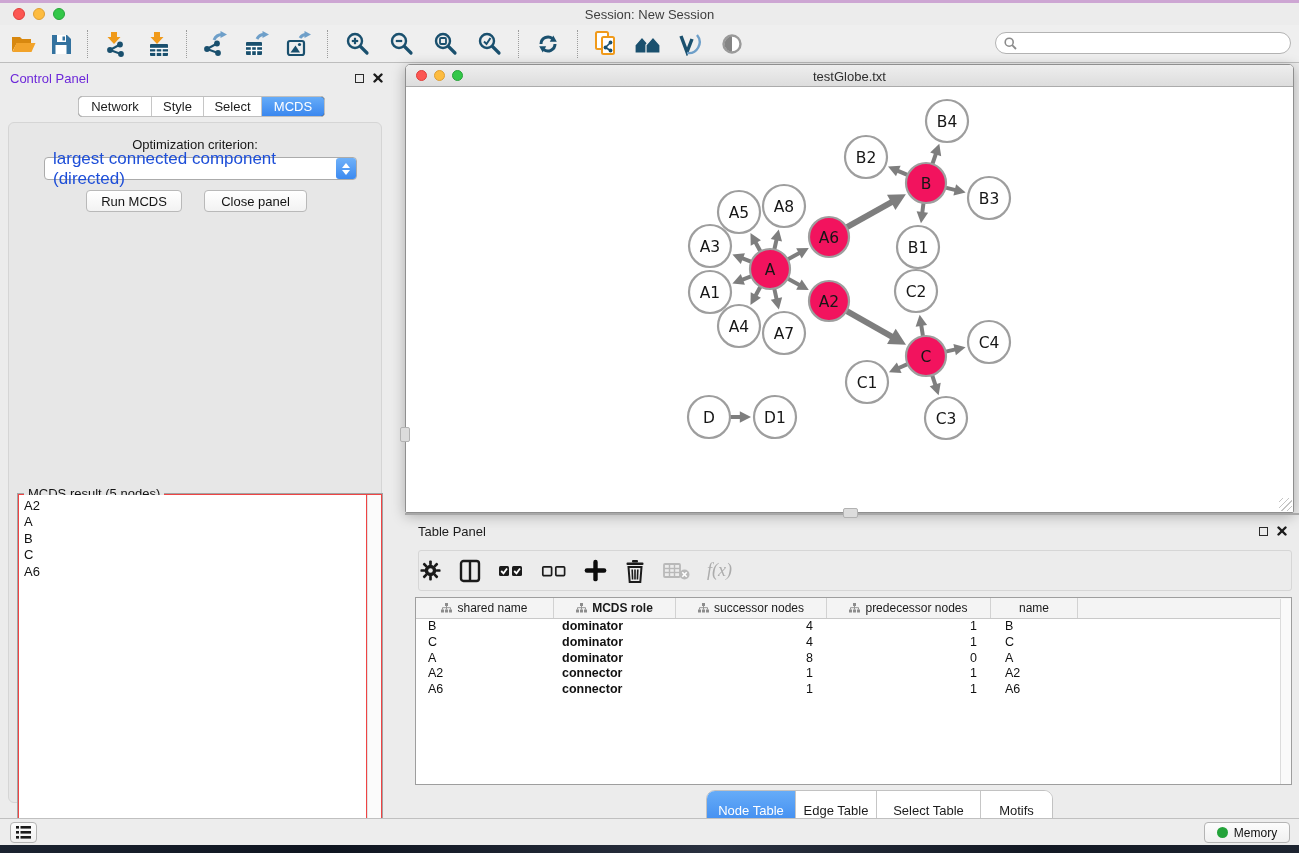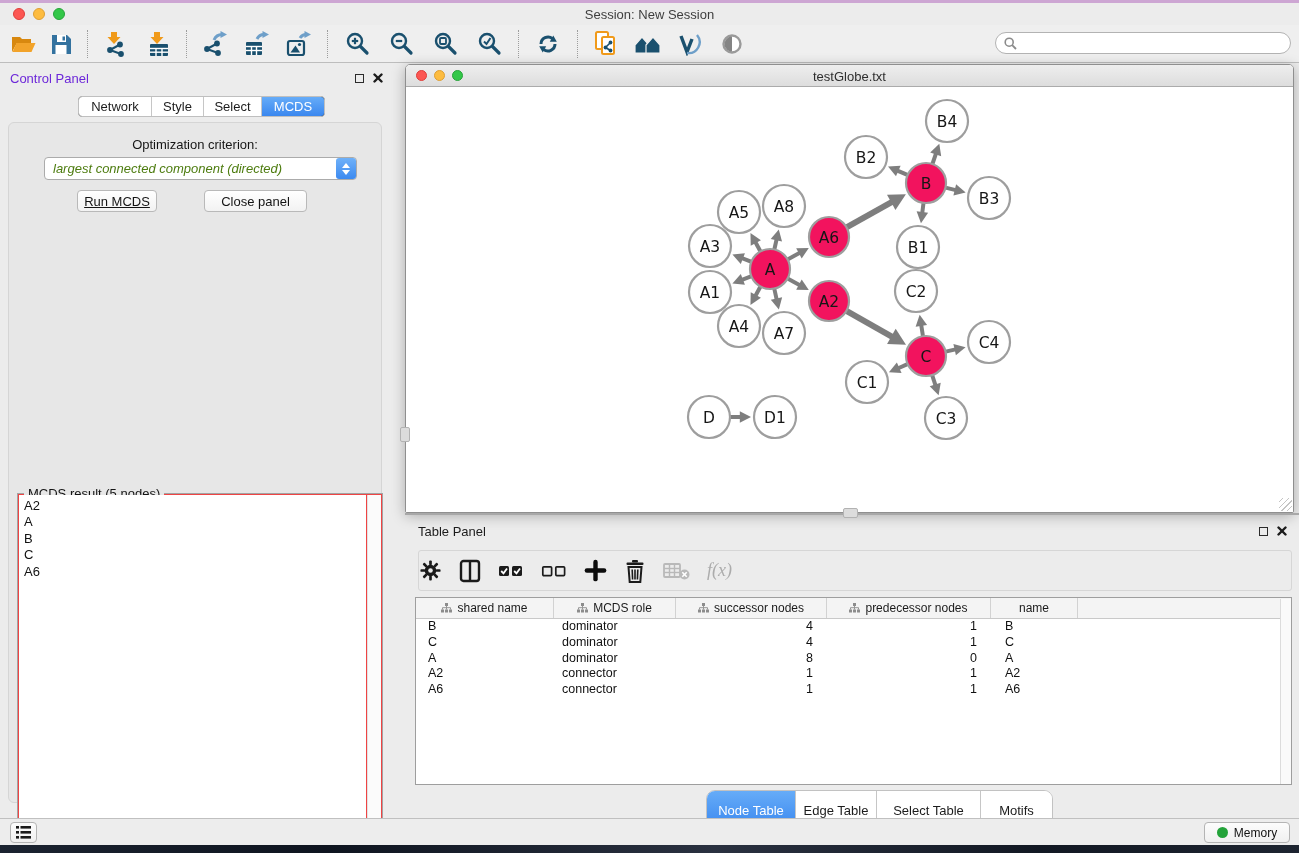--- a/index.html
+++ b/index.html
@@ -40,21 +40,21 @@
              border:1px solid #BFBFBF; border-radius:4px; background:#000000; overflow:hidden; }
   .seg { height:100%; display:flex; align-items:center; justify-content:center;
          font-size:13px; color:#1c1c1c; border-right:1px solid #C6C6C6; background:#fff; }
   .seg:last-child { border-right:none; }
   .seg.sel { background:linear-gradient(#66ACF8,#3A87EF); color:#fff; }
   .cp-body { position:absolute; left:8px; top:122px; width:374px; height:681px;
              background:#E7E7E7; border:1px solid #D5D5D5; border-radius:6px; }
   .opt-label { position:absolute; left:0; right:0; top:14px; text-align:center; font-size:13px; color:#161616; }
   .dropdown { position:absolute; left:35px; top:34px; width:313px; height:23px; background:#fff;
               border:1px solid #ABABAB; border-radius:4px; display:flex; align-items:center; }
-  .dropdown .dd-text { flex:1; font-size:13px; color:#4d7c0f; padding-left:8px;font-style:italic; }
+  .dropdown .dd-text { flex:1; font-size:17px; color:#1d4ed8; padding-left:8px; }
   .dd-stepper { width:20px; height:21px; border-radius:3px; margin-right:0.5px;
                 background:linear-gradient(#6FB1F9,#3C8AF0); display:flex; flex-direction:column;
                 align-items:center; justify-content:center; gap:2px; }
   .mac-btn { position:absolute; height:22px; background:linear-gradient(#FFFFFF,#F2F2F2);
              border:1px solid #B9B9B9; border-radius:4px; font-size:13px; color:#141414;
              display:flex; align-items:center; justify-content:center; }
   .groupbox { position:absolute; left:8px; top:337px; width:366px; height:334px;
               border:1px solid #A3A3A3; background:#ef4444;margin-top:33px; }
   .groupbox legend { position:absolute; top:-8px; left:6px; background:#E7E7E7; padding:0 4px;
               font-size:13px; color:#141414; }
@@ -86,21 +86,21 @@
   .tp-title { position:absolute; left:418px; top:524px; font-size:13px; color:#1c1c1c; }
   .tp-toolbar { position:absolute; left:418px; top:550px; width:874px; height:41px;
                 background:#ECECEC; border:1px solid #D6D6D6; border-radius:3px;
                 display:flex; align-items:center; gap:17px; }
   .fx { font-family:"Liberation Serif", serif; font-style:italic; font-size:18px; color:#ACACAC; }
   .tbl { position:absolute; left:415px; top:597px; width:877px; height:188px;
          background:#fff; border:1px solid #9E9E9E; overflow:hidden; }
   .tbl-head { display:flex; height:21px; background:#F4F4F4; border-bottom:1px solid #C9C9C9; }
   .hcell { display:flex; align-items:center; justify-content:center; gap:5px;
            font-size:12px; color:#1b1b1b; border-right:1px solid #D2D2D2; }
-  .c0 { width:138px; } .c1 { width:122px; } .c2 { width:151px; } .c3 { width:164px; } .c4 { width:87px; }
+  .c0 { width:138px; } .c1 { width:122px;font-weight:bold; } .c2 { width:151px; } .c3 { width:164px; } .c4 { width:87px; }
   .trow { display:flex; height:15.8px; }
   .tcell { font-size:12.5px; color:#111; line-height:15.8px; white-space:nowrap; overflow:hidden; }
   .tcell.c0 { padding-left:12px; } .tcell.c1 { padding-left:8px; }
   .tcell.c2, .tcell.c3 { text-align:right; padding-right:14px; }
   .tcell.c4 { padding-left:14px; }
   .tbl-track { position:absolute; top:1px; right:0; bottom:0; width:11px; background:#FAFAFA;
                border-left:1px solid #DCDCDC; }
   .tp-tabs { position:absolute; left:674px; top:790px; display:flex; height:40px;
              border:1px solid #C2C2C2; border-radius:9px; background:#fff; overflow:hidden;margin-left:32px; }
 
@@ -317,21 +317,21 @@
       <span class="dd-text">largest connected component (directed)</span>
       <span class="dd-stepper">
         <svg width="8" height="5" viewBox="0 0 8 5">
             <polygon points="4,0 8,5 0,5" fill="#fff"></polygon>
           </svg>
         <svg width="8" height="5" viewBox="0 0 8 5">
             <polygon points="0,0 8,0 4,5" fill="#fff"></polygon>
           </svg>
       </span>
     </div>
-    <div class="mac-btn" style="left:68px; top:67px; width:80px;text-decoration:underline;">Run MCDS</div>
+    <div class="mac-btn" style="left:77px; top:67px; width:96px;">Run MCDS</div>
     <div class="mac-btn" style="left:195px; top:67px; width:103px;">Close panel</div>
 
     <div class="groupbox">
       <legend>MCDS result (5 nodes)</legend>
       <div class="mcds-list">
           <div class="mcds-item">A2</div>
           <div class="mcds-item">A</div>
           <div class="mcds-item">B</div>
           <div class="mcds-item">C</div>
           <div class="mcds-item">A6</div>

